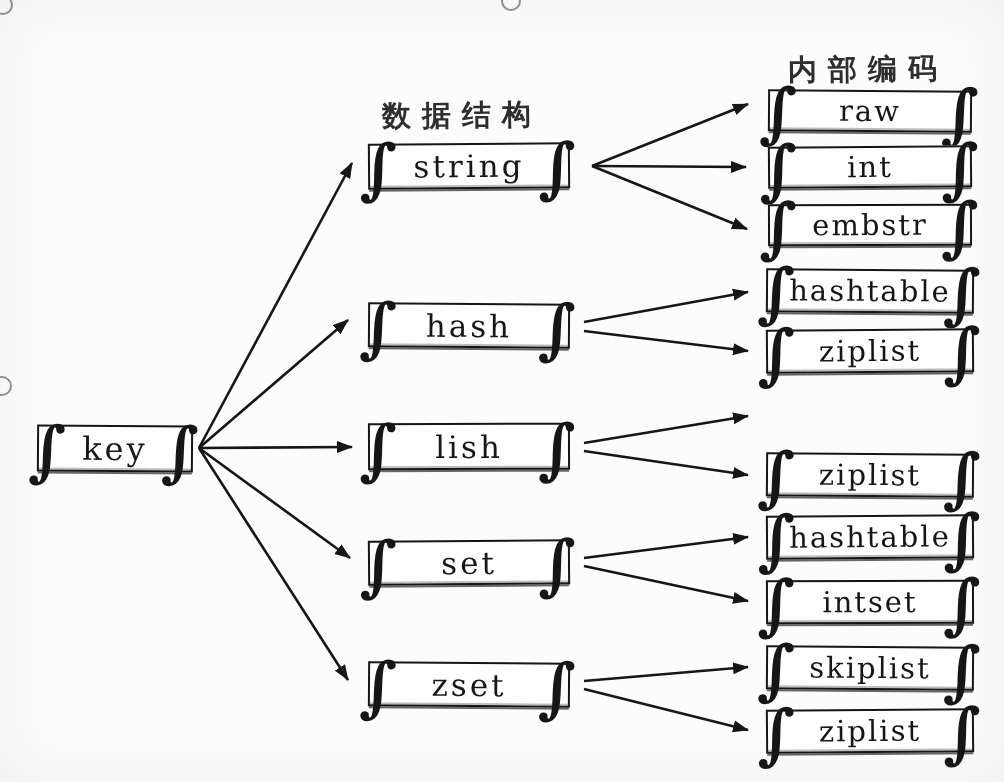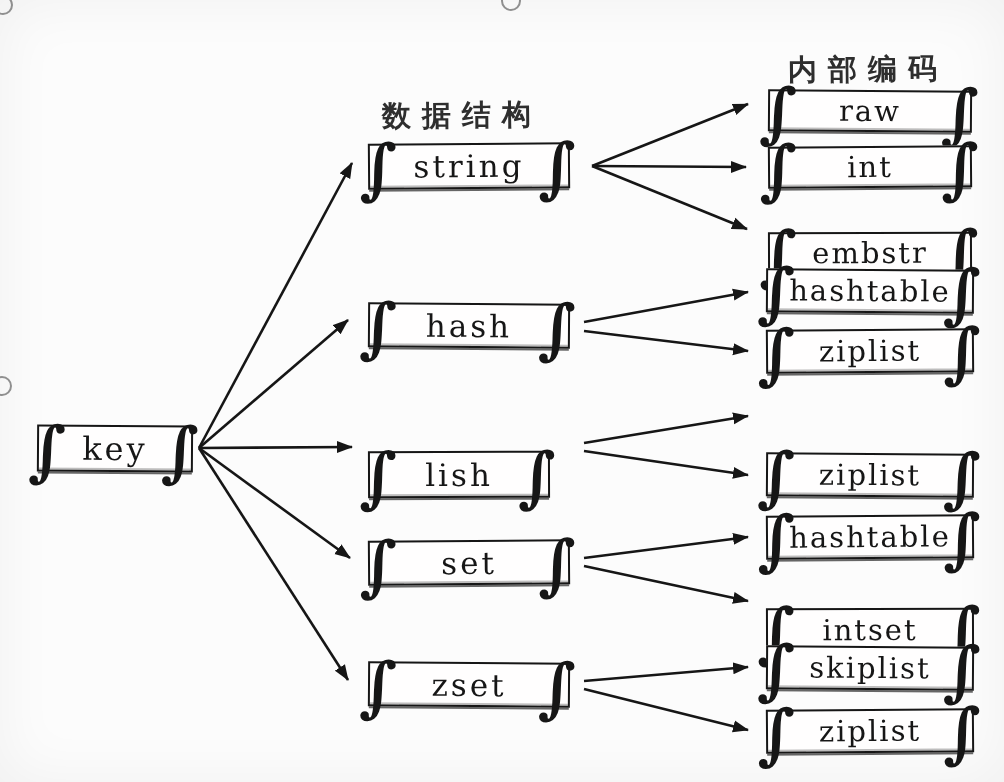--- a/index.html
+++ b/index.html
@@ -37,21 +37,21 @@
   }
   .box::before{left:-11px;transform:translateY(2px);}
   .box::after{right:-11px;transform:translateY(2px);}
 
   .mid{font-size:31px;}
   .enc{font-size:29px;letter-spacing:2px;}
   .keybox{font-size:32px;}
 
   .tilt-a{transform:rotate(-0.45deg);}
   .tilt-b{transform:rotate(0.4deg);}
-  .tilt-c{transform:rotate(-0.2deg);margin-top:28px;}
+  .tilt-c{transform:rotate(-0.2deg);}
 
   .hdr{
     position:absolute;
     color:#2e2e2e;
     font-size:29px;
     font-weight:600;
     letter-spacing:11px;
     white-space:nowrap;
     transform:rotate(-0.6deg);
   }
@@ -102,21 +102,21 @@
   <div class="corner-circle" style="left:501px;top:-9px;"></div>
   <div class="corner-circle" style="left:-8px;top:376px;"></div>
 
   <div class="hdr" style="left:382px;top:96px;">数据结构</div>
   <div class="hdr" style="left:788px;top:50px;">内部编码</div>
 
   <div class="box keybox tilt-b" style="left:37px;top:425px;width:156px;height:47px;">key</div>
 
   <div class="box mid tilt-a" style="left:368px;top:143px;width:202px;height:46px;">string</div>
   <div class="box mid tilt-b" style="left:368px;top:303px;width:202px;height:45px;">hash</div>
-  <div class="box mid tilt-c" style="left:368px;top:423px;width:182px;height:47px;">lish</div>
+  <div class="box mid tilt-c" style="left:368px;top:423px;width:202px;height:47px;">lish</div>
   <div class="box mid tilt-a" style="left:368px;top:540px;width:202px;height:45px;">set</div>
   <div class="box mid tilt-b" style="left:368px;top:662px;width:202px;height:45px;">zset</div>
 
   <div class="box enc tilt-b" style="left:768px;top:90px;width:204px;height:42px;">raw</div>
   <div class="box enc tilt-a" style="left:768px;top:146px;width:204px;height:42px;">int</div>
   <div class="box enc tilt-c" style="left:768px;top:204px;width:204px;height:42px;">embstr</div>
   <div class="box enc tilt-b" style="left:766px;top:269px;width:208px;height:44px;">hashtable</div>
   <div class="box enc tilt-a" style="left:766px;top:329px;width:208px;height:44px;">ziplist</div>
   <div class="box enc tilt-b" style="left:766px;top:453px;width:208px;height:44px;">ziplist</div>
   <div class="box enc tilt-a" style="left:766px;top:515px;width:208px;height:44px;">hashtable</div>

